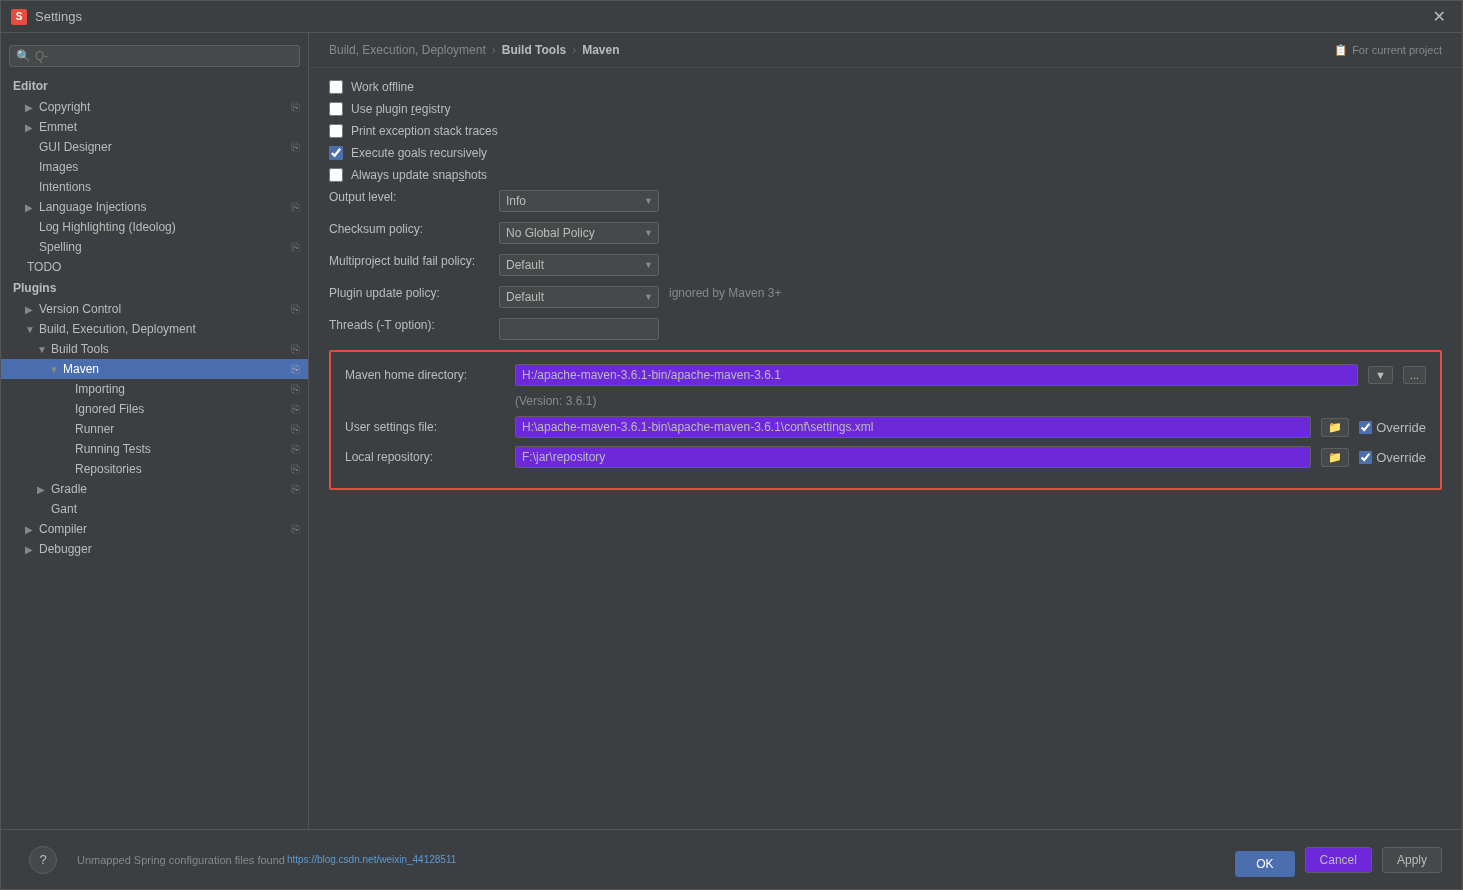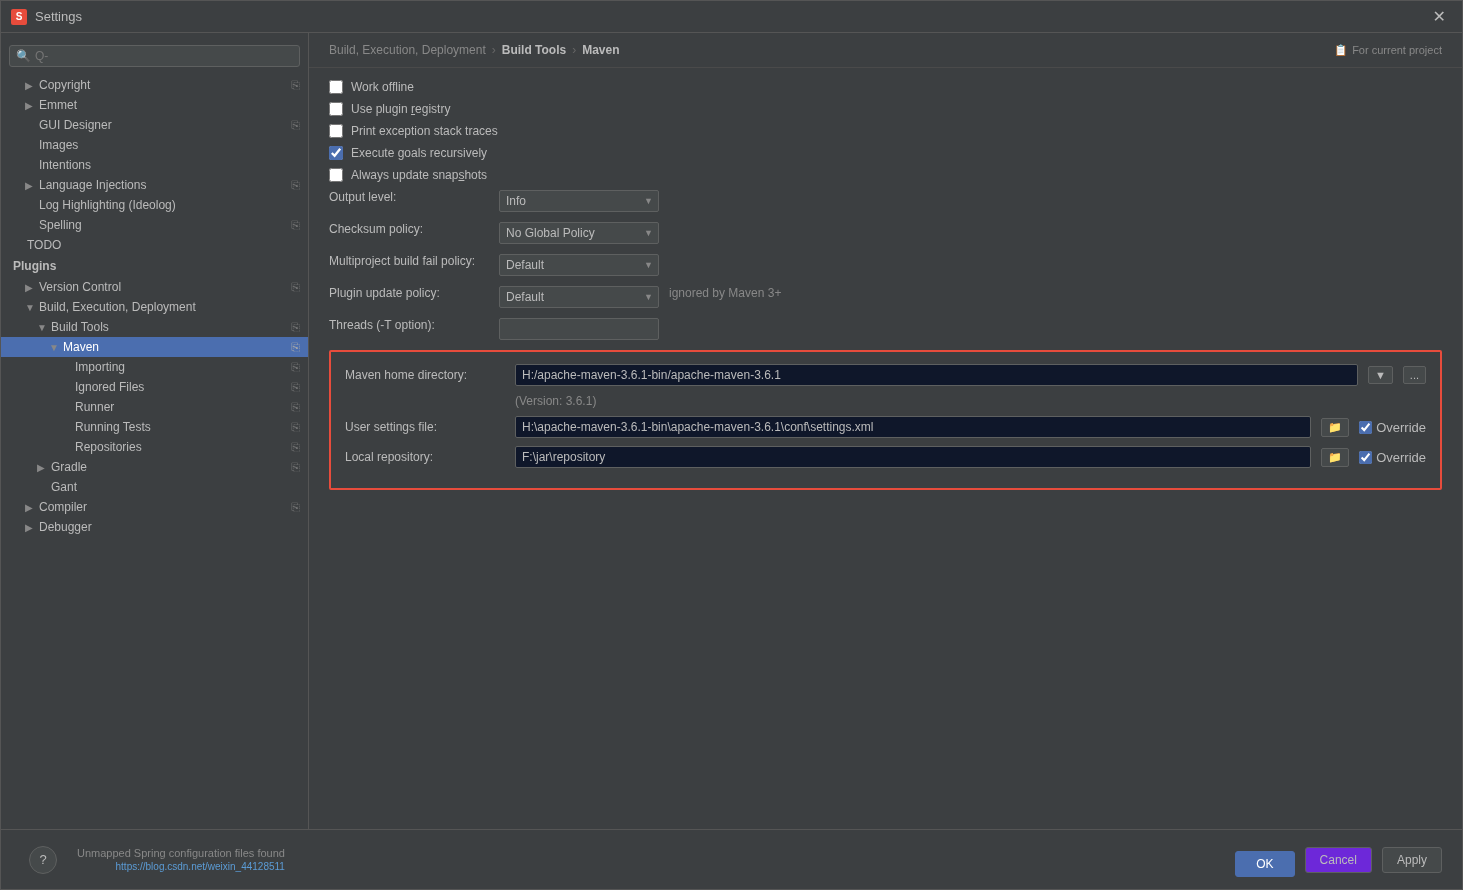--- a/index.html
+++ b/index.html
@@ -233,21 +233,21 @@
       margin-bottom: 8px;
       gap: 10px;
     }
     .maven-field-label {
       color: #bbbbbb;
       font-size: 12px;
       min-width: 160px;
     }
     .maven-field-input {
       flex: 1;
-      background: #0f172a;
+      background: #6d28d9;
       border: 1px solid #5e6060;
       color: #bbbbbb;
       padding: 3px 6px;
       font-size: 12px;
       border-radius: 2px;
       outline: none;
     }
     .browse-btn {
       background: #45494a;
       border: 1px solid #5e6060;
@@ -366,20 +366,21 @@
 
   <div class="main-content">
 
     <div class="sidebar">
 
       <div class="search-box">
         <span class="search-icon">🔍</span>
         <input type="text" placeholder="Q-" style="">
       </div>
 
+      <div class="sidebar-section-label">Editor</div>
       <div class="sidebar-item indent-1">
         <span class="arrow">▶</span>
         <span>Copyright</span>
         <span class="copy-icon">⎘</span>
       </div>
       <div class="sidebar-item indent-1">
         <span class="arrow">▶</span>
         <span>Emmet</span>
       </div>
       <div class="sidebar-item" style="padding-left:24px">
@@ -600,21 +601,21 @@
             </div>
           </div>
         </div>
       </div>
     </div>
   </div>
 
   <div class="bottom-bar">
     <div class="bottom-left">
       <div class="help-btn">?</div>
-      <div style="margin-left:20px; display:flex; flex-direction:column; gap:2px;">
+      <div style="margin-left:20px; display:flex; flex-direction:row; gap:2px;">
         <span class="bottom-status">Unmapped Spring configuration files found</span>
         <span class="bottom-link">https://blog.csdn.net/weixin_44128511</span>
       </div>
     </div>
     <button class="btn-ok">OK</button>
     <button class="btn-cancel">Cancel</button>
     <button class="btn-apply">Apply</button>
   </div>
 </div>
 

